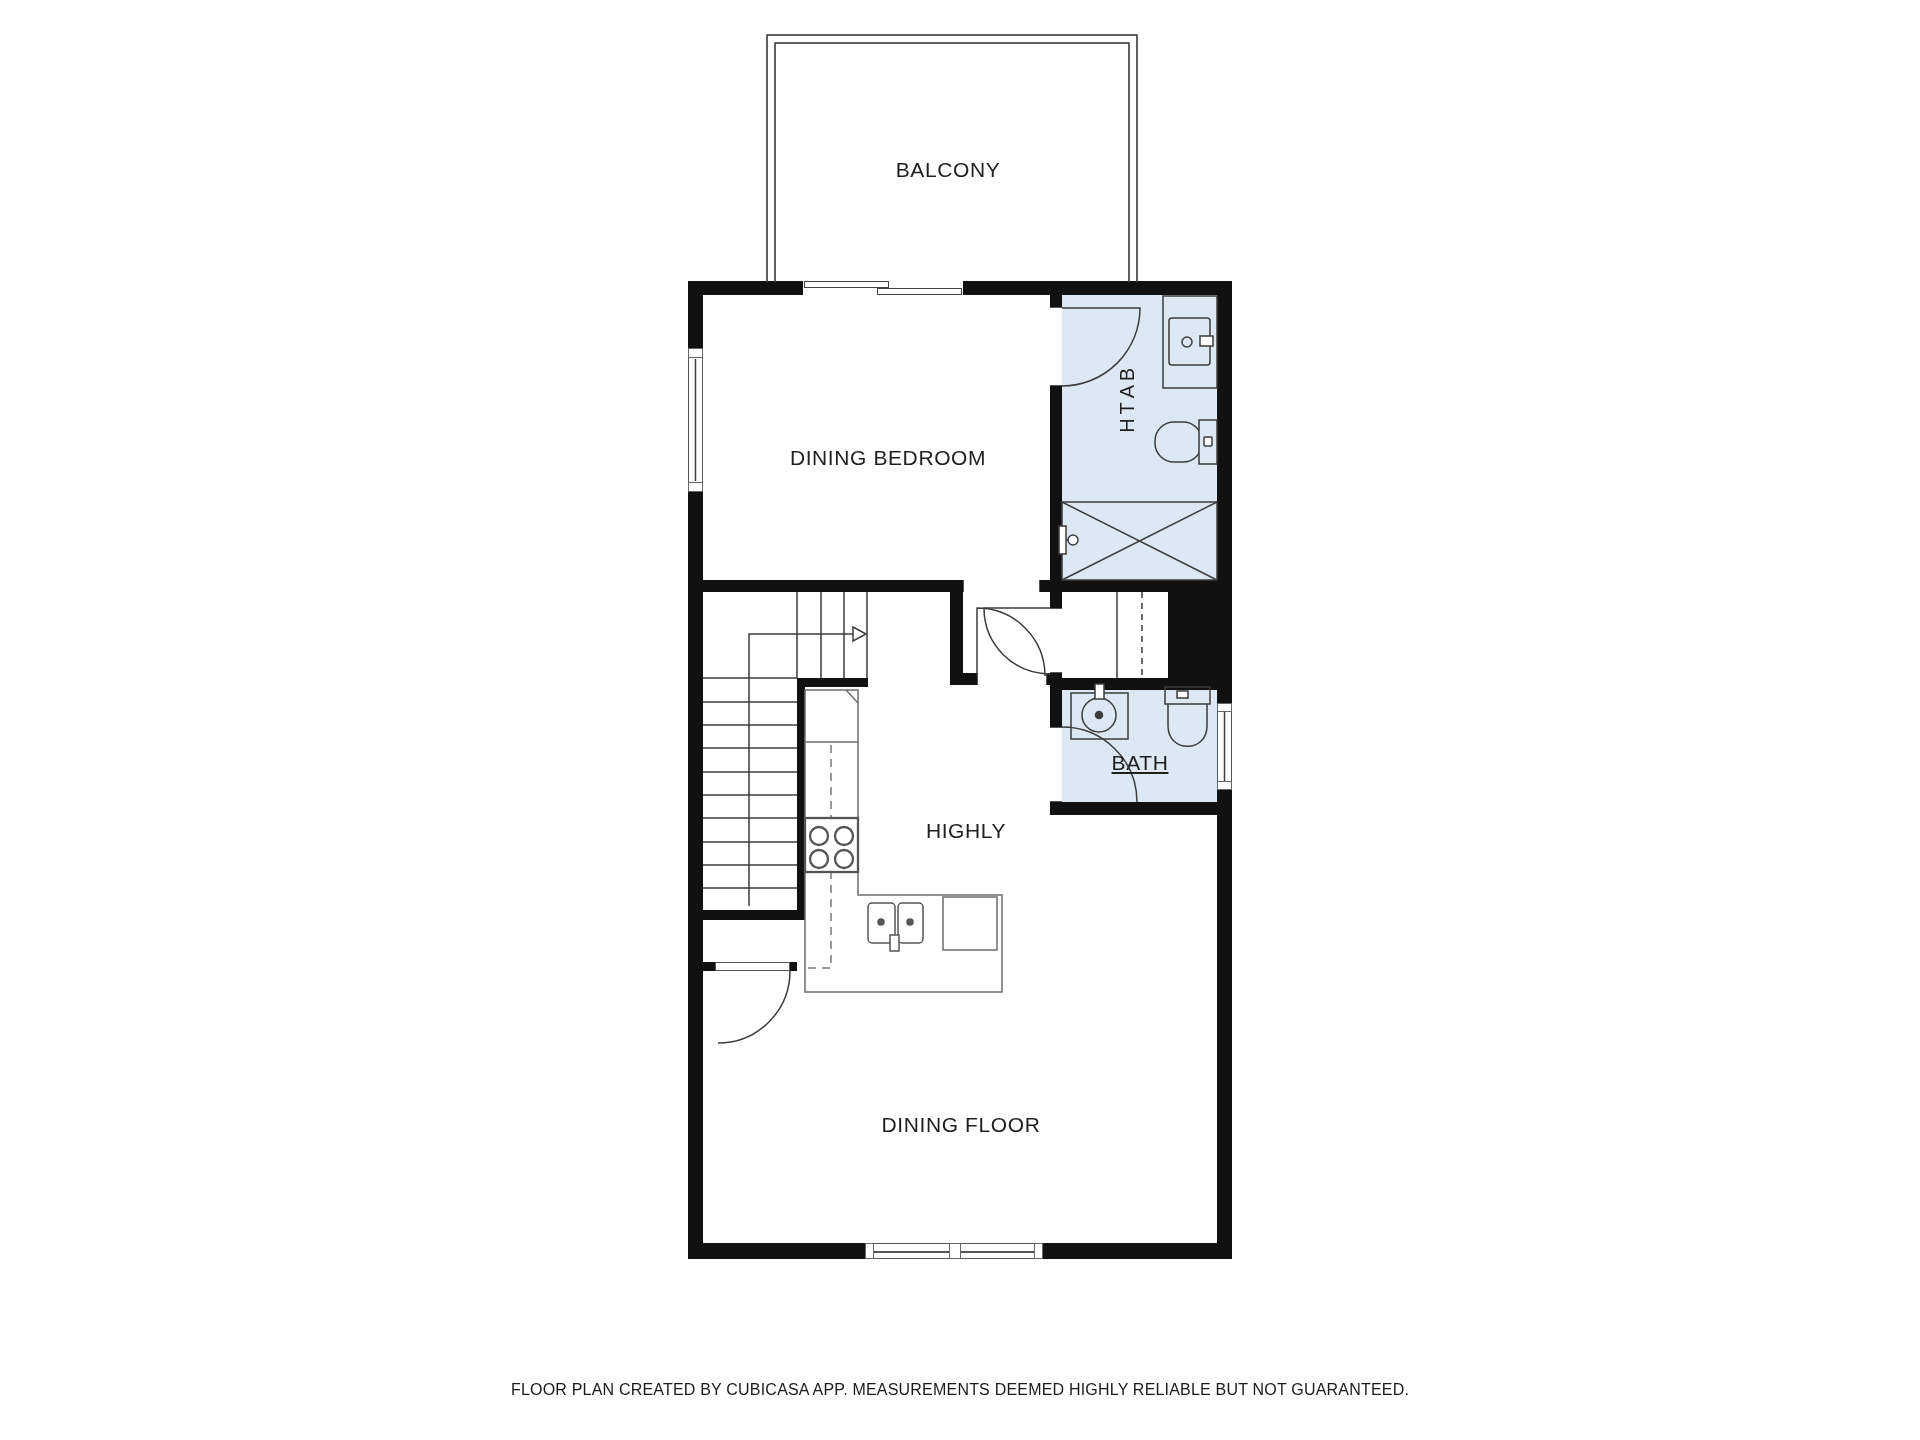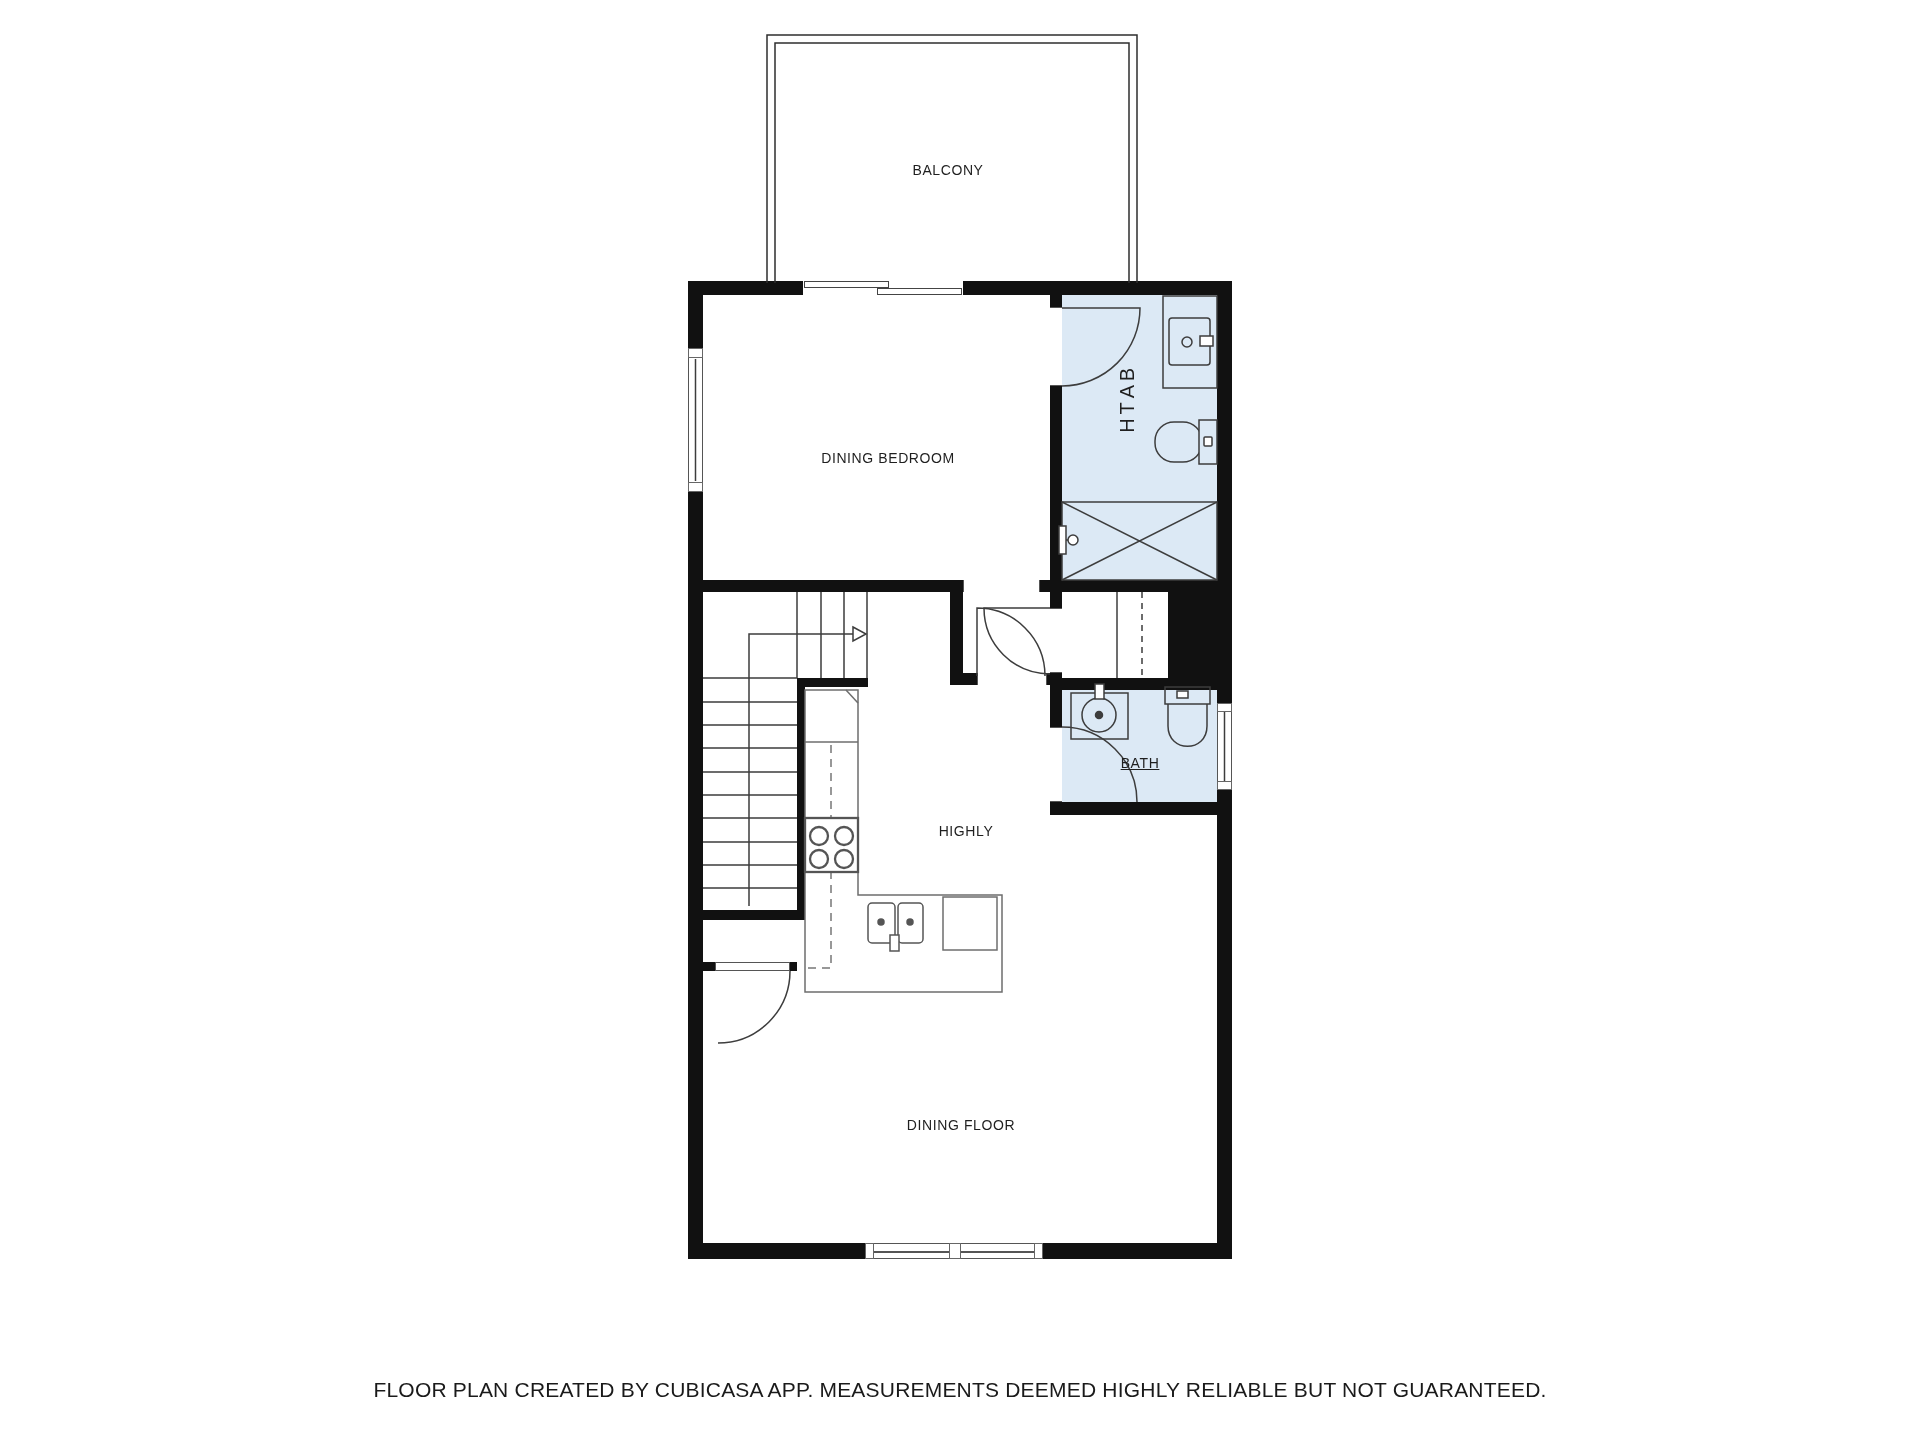--- a/index.html
+++ b/index.html
@@ -10,27 +10,27 @@
   .floor-bath{position:absolute;background:#dce9f5;}
   .sill{position:absolute;background:#ffffff;box-sizing:border-box;}
   .sill.v{border-top:1.5px solid #555;border-bottom:1.5px solid #555;}
   .sill.h{border-left:1.5px solid #555;border-right:1.5px solid #555;}
   .sill.full{border:1px solid #555;}
   .window{position:absolute;background:#fff;box-sizing:border-box;border:1px solid #555;}
   .wincap{position:absolute;background:#fff;box-sizing:border-box;border:1px solid #666;}
   .panel{position:absolute;background:#fff;box-sizing:border-box;border:1px solid #444;}
   .midline{position:absolute;background:#555;height:1.5px;}
   svg.overlay{position:absolute;left:0;top:0;width:1920px;height:1440px;}
-  .room-label{position:absolute;transform:translate(-50%,-50%);font-size:14px;letter-spacing:0.6px;
+  .room-label{position:absolute;transform:translate(-50%,-50%);font-size:21px;letter-spacing:0.6px;
       white-space:nowrap;color:#1f1f1f;}
   .vlabel{position:absolute;transform:translate(-50%,-50%);display:flex;flex-direction:column;align-items:center;}
   .vlabel span{display:block;transform:rotate(-90deg);font-size:20px;height:17px;width:24px;
       line-height:17px;text-align:center;letter-spacing:0;}
   .footer{position:absolute;left:960px;top:1390px;transform:translate(-50%,-50%);
-      font-size:21px;letter-spacing:0.2px;white-space:nowrap;color:#1a1a1a;}
+      font-size:16px;letter-spacing:0.2px;white-space:nowrap;color:#1a1a1a;}
 </style>
 </head>
 <body>
 
 <div id="canvas">
 
   <div class="floor-bath" style="left:1062px;top:295px;width:155px;height:285px;"></div>
   <div class="floor-bath" style="left:1062px;top:690px;width:155px;height:112px;"></div>
 
   <div class="wall" style="left:688px;top:281px;width:115px;height:14px;"></div>

